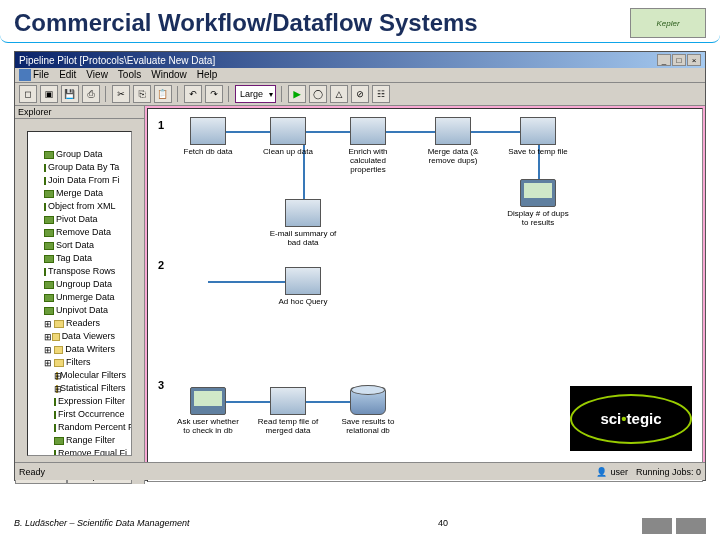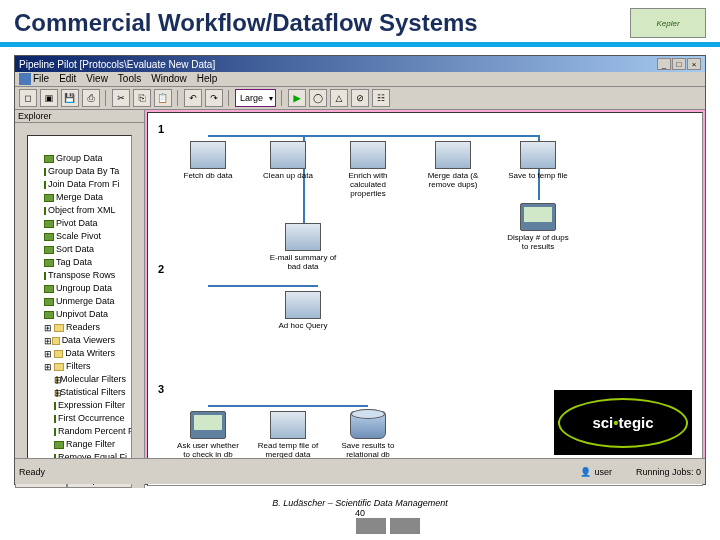--- a/index.html
+++ b/index.html
@@ -1,18 +1,18 @@
 <!DOCTYPE html>
 <html><head>
 <meta charset="utf-8">
 <style>
 * { box-sizing: border-box; margin: 0; padding: 0; }
 body { font-family: Arial, sans-serif; width: 720px; height: 540px; background: #fff; position: relative; }
 .slide { width: 720px; height: 540px; position: relative; }
-.title-bar { display: flex; align-items: center; padding: 8px 14px 4px; border-bottom: 5px solid #0ea5e9; }
+.title-bar { display: flex; align-items: center; padding: 8px 14px 4px; border-bottom: 1px solid #0ea5e9; border-radius: 8px; }
 .title { font-size: 24px; font-weight: bold; color: #1a2e5c; flex: 1; }
 .kepler-logo { width: 76px; height: 30px; background: #d4e8c4; border: 1px solid #888; font-size: 8px; display: flex; align-items: center; justify-content: center; color: #2a5c1a; font-style: italic; }
 .app-window { margin: 8px 14px; border: 1px solid #555; background: #f9a8d4; height: 430px; position: relative; }
 .win-titlebar { background: linear-gradient(to right, #0a246a, #a6caf0); color: #fff; font-size: 10px; padding: 2px 4px; display: flex; align-items: center; }
 .win-titlebar .t { flex: 1; }
 .win-btns { display: flex; gap: 1px; }
 .win-btn { width: 14px; height: 12px; background: #d4d0c8; border: 1px solid #888; font-size: 8px; display: flex; align-items: center; justify-content: center; color: #000; }
 .menubar { background: #d4d0c8; font-size: 10px; padding: 1px 4px; display: flex; gap: 10px; border-bottom: 1px solid #888; }
 .menubar .mi:first-child::before { content: ""; display: inline-block; width: 12px; height: 12px; background: #4a7abc; margin-right: 2px; vertical-align: middle; }
 .toolbar { background: #d4d0c8; padding: 2px 4px; display: flex; gap: 3px; align-items: center; border-bottom: 1px solid #888; }
@@ -26,37 +26,37 @@
 .exp-title { font-size: 9px; padding: 1px 3px; background: #d4d0c8; border-bottom: 1px solid #888; }
 .exp-list { flex: 1; background: #fff; overflow: hidden; font-size: 9px; line-height: 13px; padding: 16px; border: 1px inset #888; margin: 12px; }
 .exp-item { white-space: nowrap; display: flex; align-items: center; gap: 2px; }
 .ico-g { width: 10px; height: 8px; background: #6a9c3a; border: 1px solid #3a6c0a; display: inline-block; }
 .ico-f { width: 10px; height: 8px; background: #f0d878; border: 1px solid #b8a040; display: inline-block; }
 .ico-x { width: 8px; height: 8px; display: inline-block; position: relative; }
 .ico-x::before { content: "⊞"; font-size: 9px; position: absolute; top: -2px; }
 .exp-tabs { display: flex; font-size: 9px; background: #d4d0c8; }
 .exp-tab { padding: 2px 6px; border: 1px solid #888; background: #e8e4dc; }
 .canvas { flex: 1; background: #fff; position: relative; border: 1px inset #888; margin: 2px; overflow: hidden; }
-.node { position: absolute; width: 70px; text-align: center; font-size: 8px; margin-top: 20px; }
+.node { position: absolute; width: 70px; text-align: center; font-size: 8px; }
 .nicon { width: 36px; height: 28px; margin: 0 auto 2px; border: 1px solid #555; background: linear-gradient(#e0e8f0, #a0b8d0); position: relative; }
 .nicon.db { border-radius: 4px 4px 6px 6px; background: linear-gradient(#b8d0e8, #7090b8); }
 .nicon.db::before { content: ""; position: absolute; top: -3px; left: 0; right: 0; height: 8px; border: 1px solid #555; border-radius: 50%; background: #d0e0f0; }
 .nicon.mon { border-radius: 2px; background: #6080a0; }
 .nicon.mon::after { content: ""; position: absolute; inset: 3px 3px 8px 3px; background: #d0e8c8; }
 .nlabel { line-height: 9px; color: #000; }
 .row-num { position: absolute; font-size: 11px; font-weight: bold; background: #fff; padding: 0 2px; }
 .wire { position: absolute; background: #3878b8; height: 2px; }
 .wirev { position: absolute; background: #3878b8; width: 2px; }
-.scitegic { position: absolute; right: 10px; bottom: 30px; width: 138px; height: 65px; background: #000; display: flex; align-items: center; justify-content: center; }
+.scitegic { position: absolute; right: 10px; bottom: 30px; width: 122px; height: 65px; background: #000; display: flex; align-items: center; justify-content: center; }
 .scitegic .oval { width: 130px; height: 50px; border: 2px solid #9c0; border-radius: 50%; display: flex; align-items: center; justify-content: center; color: #fff; font-size: 15px; font-weight: bold; }
 .scitegic .oval .d { color: #9c0; }
-.statusbar { position: absolute; bottom: 0; left: 0; right: 0; height: 26px; background: #d4d0c8; border-top: 1px solid #888; font-size: 9px; display: flex; align-items: center; padding: 0 4px; }
+.statusbar { position: absolute; bottom: 0; left: 0; right: 0; height: 18px; background: #d4d0c8; border-top: 1px solid #888; font-size: 9px; display: flex; align-items: center; padding: 0 4px; }
 .statusbar .sl { flex: 1; }
-.statusbar .sr { display: flex; gap: 24px; }
-.footer { position: absolute; bottom: 6px; left: 14px; right: 14px; display: flex; align-items: center; font-size: 9px; flex-direction: column; }
+.statusbar .sr { display: flex; gap: 8px; }
+.footer { position: absolute; bottom: 6px; left: 14px; right: 14px; display: flex; font-size: 9px; }
 .footer .fl { flex: 1; font-style: italic; }
 .footer .fc { flex: 1; text-align: center; }
 .footer .fr { width: 120px; display: flex; gap: 4px; justify-content: flex-end; }
 .logo-sm { width: 30px; height: 16px; background: #888; }
 .elapsed { position: absolute; bottom: 4px; left: 140px; font-size: 9px; background: #d4d0c8; border: 1px solid #888; padding: 1px 6px; }
 </style>
 </head>
 <body>
 
 <div class="slide">
@@ -126,21 +126,21 @@
           <div class="exp-item">
               <span class="ico-g"></span>
               <span>Object from XML</span>
             </div>
           <div class="exp-item">
               <span class="ico-g"></span>
               <span>Pivot Data</span>
             </div>
           <div class="exp-item">
               <span class="ico-g"></span>
-              <span>Scale Pivot</span>
+              <span>Remove Data</span>
             </div>
           <div class="exp-item">
               <span class="ico-g"></span>
               <span>Sort Data</span>
             </div>
           <div class="exp-item">
               <span class="ico-g"></span>
               <span>Tag Data</span>
             </div>
           <div class="exp-item">

